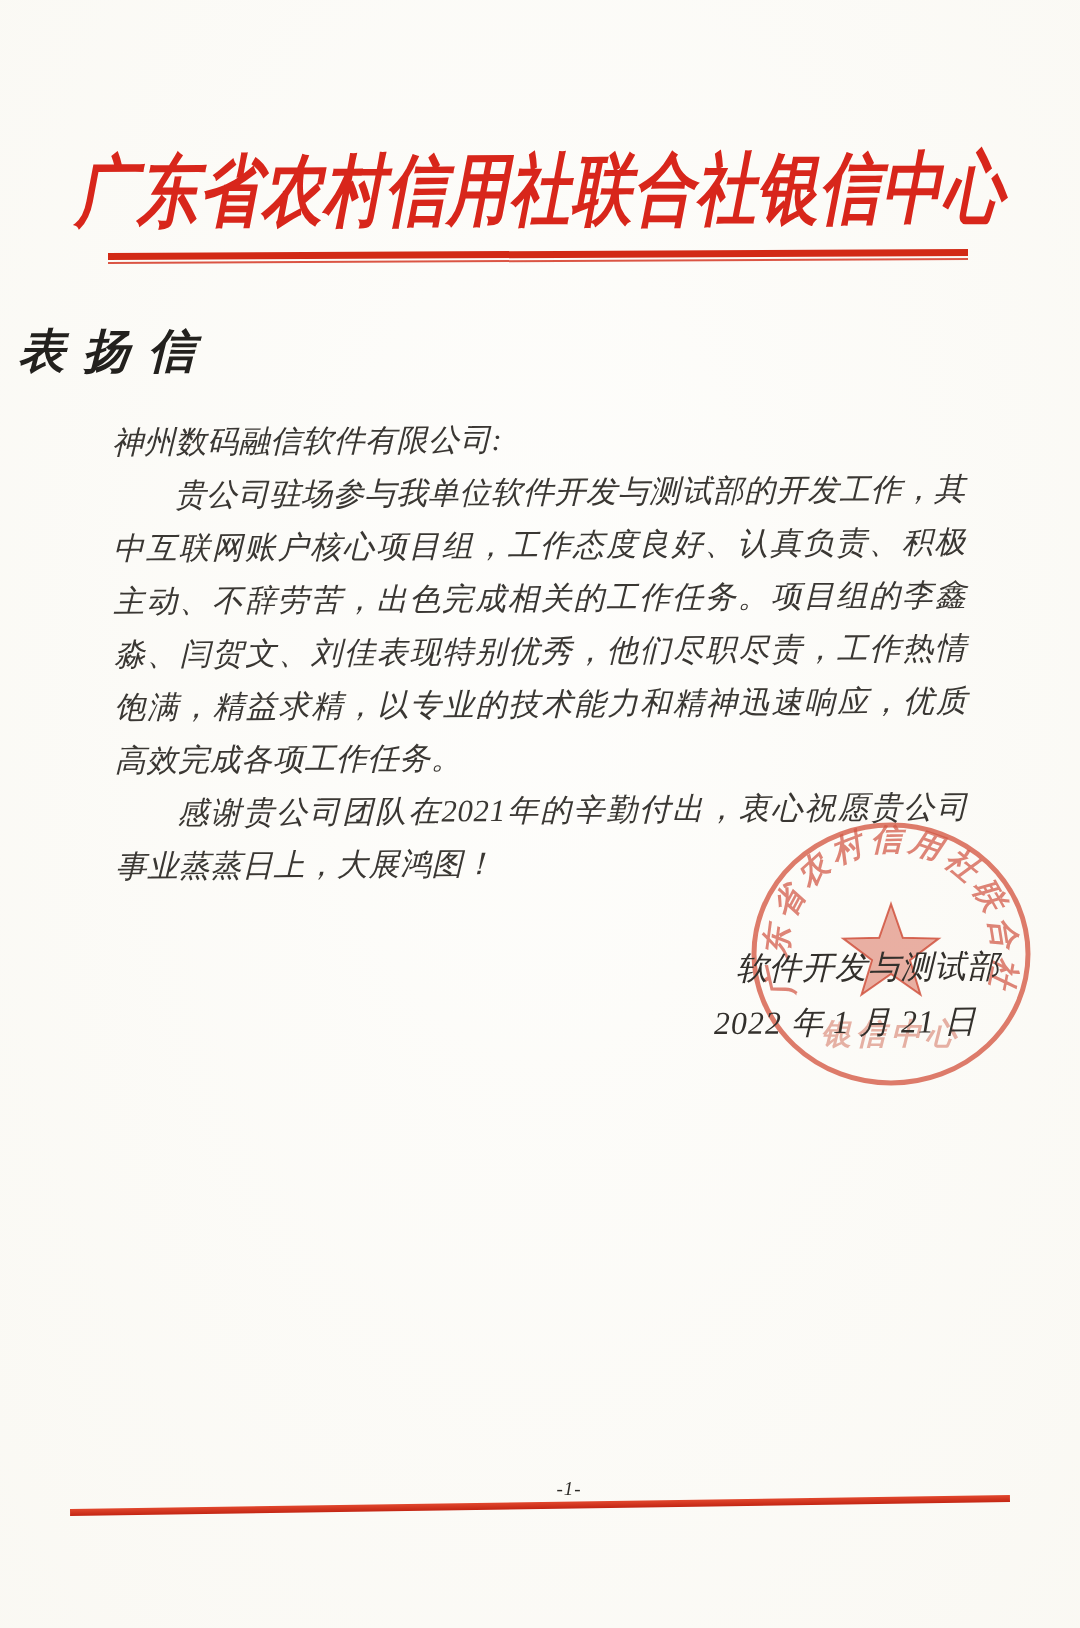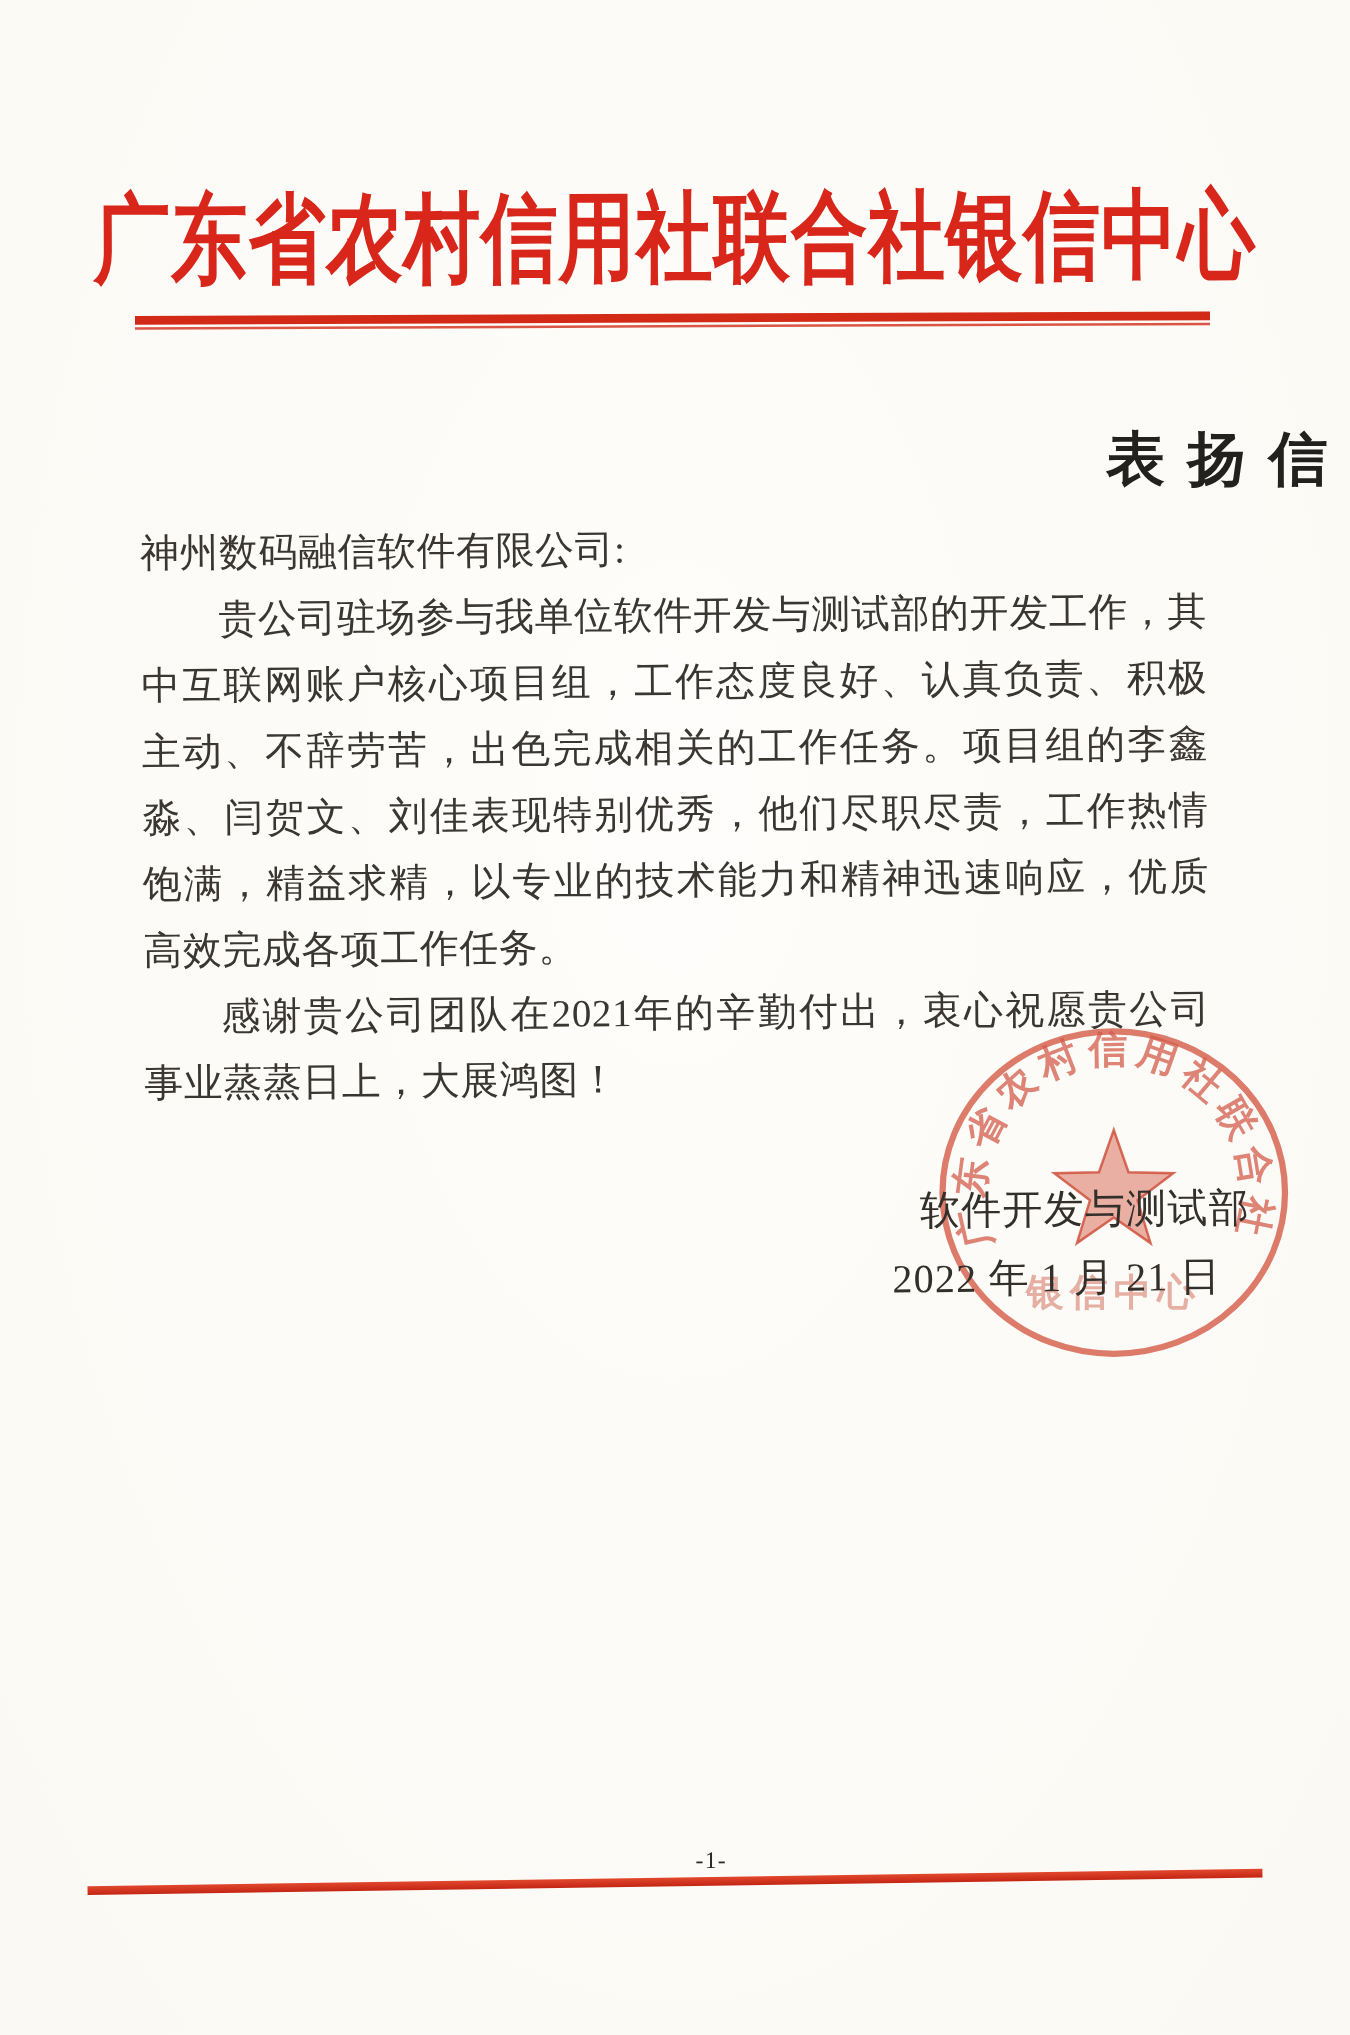--- a/index.html
+++ b/index.html
@@ -7,42 +7,43 @@
     width: 1080px; height: 1628px;
     background: #fcfbf6;
     overflow: hidden;
     font-family: "Liberation Serif", "DejaVu Serif", serif;
   }
   .page {
     position: absolute; inset: 0;
     background:
       radial-gradient(ellipse at 50% 40%, rgba(255,255,255,.6), rgba(246,244,238,.35)),
       #fcfbf6;
+    font-style: italic;
   }
 
   
   .org-name {
     position: absolute; top: 150px; left: 0; width: 1080px;
     text-align: center; white-space: nowrap;
     font-size: 61px; font-weight: bold; color: #d8261b;
     letter-spacing: 1px;
     transform: scaleY(1.28) rotate(-0.2deg);
     transform-origin: 50% 50%;
   }
   .header-rule {
     position: absolute; top: 251px; left: 108px; width: 860px;
     transform: rotate(-0.25deg);
   }
   .header-rule .rule-thick { height: 7px; background: #d22a16; }
   .header-rule .rule-thin  { margin-top: 2px; height: 2px; background: rgba(210,42,22,.8); }
 
   
   .doc-title {
-    position: absolute; top: 320px; left: 0; width: 1064px; margin: 16px;
-    text-align: right;
+    position: absolute; top: 320px; left: 0; width: 1064px; margin: 0;
+    text-align: left;
     font-size: 47px; font-weight: bold; color: #23211e;
     letter-spacing: 18px; text-indent: 18px;
   }
 
   
   .letter-body {
     position: absolute; top: 416px; left: 112px; width: 853px;
     color: #3a3733;
     font-size: 31px; line-height: 53px;
     letter-spacing: 0.6px;

